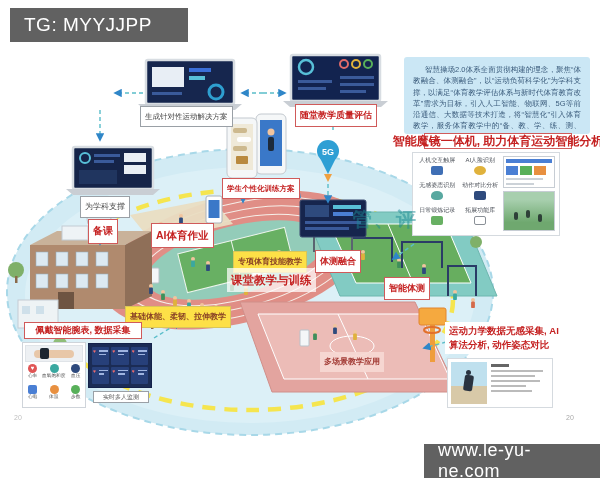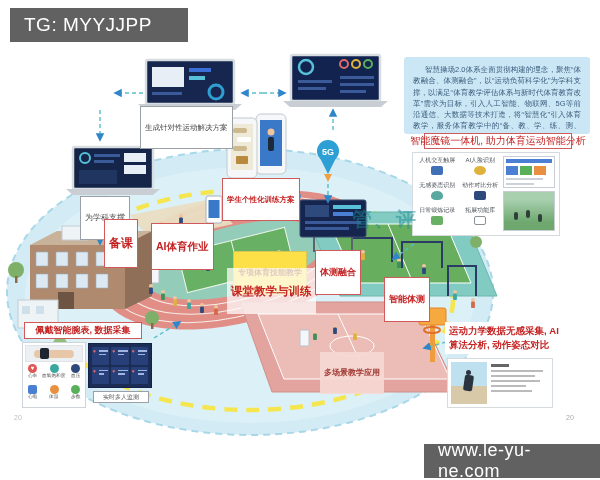--- a/index.html
+++ b/index.html
@@ -5,30 +5,30 @@
   *{margin:0;padding:0;box-sizing:border-box}
   html,body{width:600px;height:480px}
   body{font-family:"Liberation Sans","DejaVu Sans",sans-serif;background:#fff}
   .stage{position:relative;width:600px;height:480px;background:#fff;overflow:hidden}
   .art{position:absolute;left:0;top:0}
 
   .banner{position:absolute;background:#616161;color:#fff;display:flex;align-items:center;padding:0 14px;font-size:19px;letter-spacing:.5px}
   .banner.tl{left:10px;top:8px;width:178px;height:34px}
   .banner.br{left:424px;top:444px;width:176px;height:34px;font-size:18px}
 
-  .lbl{position:absolute;white-space:nowrap;background:#fff;border:1px solid #9aa0a6;color:#444;padding:16px 4px;font-size:8px;line-height:1.25}
+  .lbl{position:absolute;white-space:nowrap;background:#fff;border:1px solid #9aa0a6;color:#444;padding:5px 4px;font-size:8px;line-height:1.25}
   .lbl.red{border-color:#d05a5a;color:#c52222;font-weight:bold}
   .lbl.plain-red{background:rgba(255,255,255,.72);border:none;color:#c52222;font-weight:bold}
   .lbl.yellow{background:#fde047;border:1px solid #d9c658;color:#8a4226;font-weight:bold}
   .lbl.pink{background:rgba(246,216,210,.92);border:none;color:#a23b35;font-weight:bold}
 
   .infobox{position:absolute;left:404px;top:57px;width:186px;height:77px;background:#cbe7f5;border-radius:3px;padding:7px 9px;font-size:7.5px;line-height:1.5;color:#3c5d7d;text-align:justify;overflow:hidden}
   .infobox p{text-indent:1.6em}
 
-  .mirror-title{position:absolute;left:424px;top:133px;width:148px;height:16px;background:#fff;border:1px solid #d05a5a;color:#c52222;font-weight:normal;font-size:10px;display:flex;align-items:center;justify-content:center;white-space:nowrap}
+  .mirror-title{position:absolute;left:424px;top:133px;width:148px;height:16px;background:#fff;border:1px solid #d05a5a;color:#c52222;font-weight:bold;font-size:12px;display:flex;align-items:center;justify-content:center;white-space:nowrap}
   .mirror-panel{position:absolute;left:412px;top:152px;width:148px;height:84px;background:#fff;border:1px solid #d5dadf;display:flex;padding:3px 4px;gap:3px}
   .mi-grid{display:grid;grid-template-columns:1fr 1fr;grid-auto-rows:25px;flex:1;column-gap:2px}
   .mi{text-align:center}
   .mi-label{display:block;font-size:6.5px;color:#4a4f57;white-space:nowrap;transform:scale(.92);transform-origin:center top}
   .mi-icon{display:block;width:12px;height:9px;margin:1px auto 0;border-radius:2px}
   .ic-touch{background:#3f6fb5}
   .ic-face{background:#e0b23c;border-radius:50%}
   .ic-pose{background:#58a8a0;border-radius:50% 50% 40% 40%}
   .ic-compare{background:#2e4a7d}
   .ic-record{background:#68b063}
@@ -275,20 +275,21 @@
 
   <div class="banner tl">
     <span>TG: MYYJJPP</span>
   </div>
 
   <div class="banner br">
     <span>www.le-yu-ne.com</span>
   </div>
 
   <div class="lbl" style="left:140px;top:106px;font-size:7.5px">生成针对性运动解决方案</div>
+  <div class="lbl red" style="left:295px;top:104px;font-size:9px">随堂教学质量评估</div>
   <div class="lbl" style="left:80px;top:196px;font-size:8px">为学科支撑</div>
   <div class="lbl red" style="left:222px;top:178px;font-size:7.5px">学生个性化训练方案</div>
 
   <div class="infobox">
     <p>智慧操场2.0体系全面贯彻构建的理念，聚焦“体教融合、体测融合”，以“运动负荷科学化”为学科支撑，以满足“体育教学评估体系与新时代体育教育改革”需求为目标，引入人工智能、物联网、5G等前沿通信、大数据等技术打造，将“智慧化”引入体育教学，服务体育教学中的“备、教、学、练、测、评”，提供整体化多场景解决方案，提升专业性、科学性与针对性，提高教学效率和学生主动参与度，最终实现青少年运动的健康管理。</p>
   </div>
 
   <div class="mirror-title">智能魔镜一体机, 助力体育运动智能分析</div>
   <div class="mirror-panel">
     <div class="mi-grid">
@@ -329,26 +330,27 @@
         <div class="gl" style="width:60%"></div>
       </div>
       <div class="thumb2">
         <i style="left:10px;top:20px"></i>
           <i style="left:22px;top:18px"></i>
           <i style="left:34px;top:22px"></i>
       </div>
     </div>
   </div>
 
-  <div class="lbl red" style="left:104px;top:219px;font-size:12px">备课</div>
+  <div class="lbl red" style="left:88px;top:219px;font-size:10px">备课</div>
   <div class="lbl red" style="left:151px;top:223px;font-size:10.5px">AI体育作业</div>
   <div class="lbl yellow" style="left:233px;top:251px;font-size:8px">专项体育技能教学</div>
   <div class="lbl plain-red" style="left:227px;top:268px;font-size:11.5px">课堂教学与训练</div>
   <div class="lbl red" style="left:315px;top:250px;font-size:9px">体测融合</div>
   <div class="lbl red" style="left:384px;top:277px;font-size:9px">智能体测</div>
+  <div class="lbl yellow" style="left:125px;top:306px;font-size:8px">基础体能、柔韧、拉伸教学</div>
   <div class="lbl pink" style="left:320px;top:352px;font-size:8px">多场景教学应用</div>
   <div class="bigmark" style="left:352px;top:206px">管、评</div>
 
   <div class="wrist-title">佩戴智能腕表, 数据采集</div>
   <div class="wrist-card">
     <div class="watchimg"></div>
     <div class="metric-grid">
       <div class="metric">
         <span class="m-icon hr">♥</span>
         <span class="m-label">心率</span>

